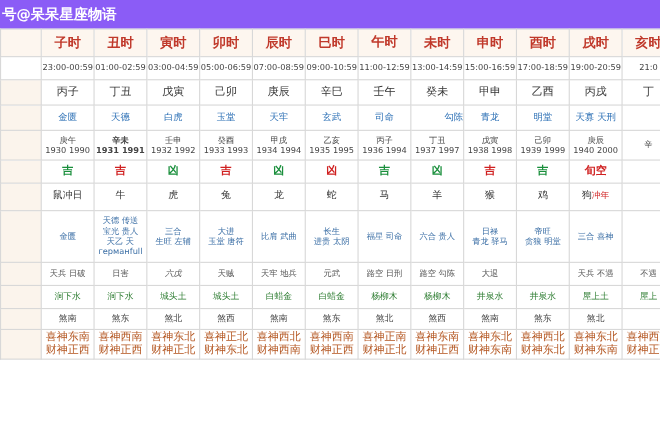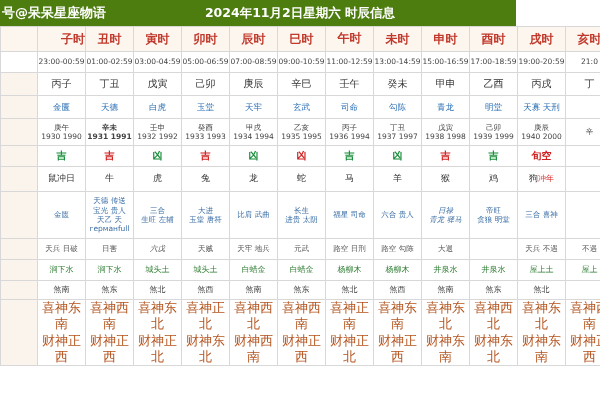--- a/index.html
+++ b/index.html
@@ -5,22 +5,22 @@
   html,body{margin:0;padding:0;}
   body{
     width:600px;height:400px;overflow:hidden;
     font-family:"DejaVu Sans","Liberation Sans",sans-serif;
     background:#ffffff;
   }
   #wrap{position:relative;width:600px;height:400px;}
 
   
   .topbar{
-    position:absolute;left:0;top:0;width:516px;height:26px;
-    background:#4d7c0f;
+    position:absolute;left:0;top:0;width:600px;height:26px;
+    background:#8b5cf6;
     display:flex;align-items:center;
   }
   .brand{
     color:#ffffff;font-size:13px;font-weight:bold;
     padding-left:2px;white-space:nowrap;letter-spacing:0px;
   }
   .topttl{
     position:absolute;left:0;top:0;width:600px;height:26px;
     display:flex;align-items:center;justify-content:center;
     color:#ffffff;font-size:12.5px;font-weight:bold;
@@ -51,40 +51,39 @@
   tr.r-range td{height:20px;font-size:7.5px;color:#444;background:#ffffff;}
   tr.r-gz td{height:22px;font-size:10px;color:#333;}
   tr.r-shen td{height:22px;font-size:8.5px;color:#2b6fb5;}
   tr.r-year td{height:26px;font-size:7.5px;color:#444;}
   tr.r-ji td{height:20px;font-size:10px;font-weight:bold;}
   tr.r-chong td{height:24px;font-size:9px;}
   tr.r-ss td{height:46px;font-size:7.5px;color:#3a6ea5;}
   tr.r-ts td{height:20px;font-size:7.5px;color:#555;}
   tr.r-na td{height:20px;font-size:8px;color:#2e7d32;}
   tr.r-dir td{height:18px;font-size:8px;color:#444;}
-  tr.r-cs td{height:26px;font-size:13px;color:#b3541e;}
+  tr.r-cs td{height:26px;font-size:10px;color:#b3541e;}
 
   .col0{width:36px;background:#fbf4ec;font-weight:bold;color:#b35a1f;}
   .cell-multi span{display:block;}
 </style>
 </head>
 <body>
 
 <div id="wrap">
 
   <div class="topbar">
     <div class="brand">号@呆呆星座物语</div>
   </div>
-  <div class="topttl">2024年11月2日星期六 时辰信息</div>
 
   <table>
     <tbody id="tbody">
         <tr class="r-hour">
           <td class="col0" style="width: 36px;"></td>
-          <td style="width: 47px; text-align: right;"><span>子时</span></td>
+          <td style="width: 47px;"><span>子时</span></td>
           <td style="width: 47px;"><span>丑时</span></td>
           <td style="width: 47px;"><span>寅时</span></td>
           <td style="width: 47px;"><span>卯时</span></td>
           <td style="width: 47px;"><span>辰时</span></td>
           <td style="width: 47px;"><span>巳时</span></td>
           <td style="width: 47px; font-family: Liberation Mono, monospace;"><span>午时</span></td>
           <td style="width: 47px;"><span>未时</span></td>
           <td style="width: 47px;"><span>申时</span></td>
           <td style="width: 47px;"><span>酉时</span></td>
           <td style="width: 47px;"><span>戌时</span></td>
@@ -122,21 +121,21 @@
         </tr>
         <tr class="r-shen">
           <td class="col0" style="width: 36px;"></td>
           <td style="width: 47px;"><span>金匮</span></td>
           <td style="width: 47px;"><span>天德</span></td>
           <td style="width: 47px;"><span>白虎</span></td>
           <td style="width: 47px;"><span>玉堂</span></td>
           <td style="width: 47px;"><span>天牢</span></td>
           <td style="width: 47px;"><span>玄武</span></td>
           <td style="width: 47px;"><span>司命</span></td>
-          <td style="width: 47px;"><span>勾陈</span></td>
+          <td style="width: 47px; text-align: right;"><span>勾陈</span></td>
           <td style="width: 47px;"><span>青龙</span></td>
           <td style="width: 47px;"><span>明堂</span></td>
           <td style="width: 47px;"><span>天寡 天刑</span></td>
           <td style="width: 47px;"></td>
         </tr>
         <tr class="r-year">
           <td class="col0" style="width: 36px;"></td>
           <td class="cell-multi" style="width: 47px;">
             <span>庚午</span>
             <span>1930 1990</span>
@@ -239,21 +238,21 @@
           <td class="cell-multi" style="width: 47px;">
             <span>长生</span>
             <span>进贵 太阴</span>
           </td>
           <td class="cell-multi" style="width: 47px;">
             <span>福星 司命</span>
           </td>
           <td class="cell-multi" style="width: 47px;">
             <span>六合 贵人</span>
           </td>
-          <td class="cell-multi" style="width: 47px; font-style: italic;">
+          <td class="cell-multi" style="width: 47px;">
             <span>日禄</span>
             <span>青龙 驿马</span>
           </td>
           <td class="cell-multi" style="width: 47px;">
             <span>帝旺</span>
             <span>贪狼 明堂</span>
           </td>
           <td class="cell-multi" style="width: 47px;">
             <span>三合 喜神</span>
           </td>

